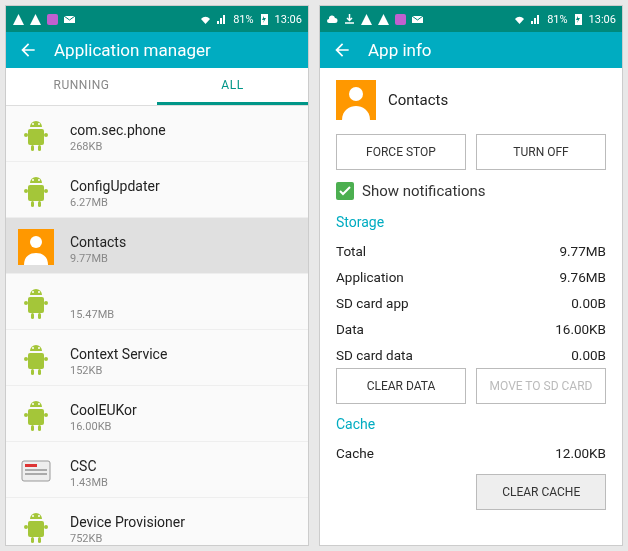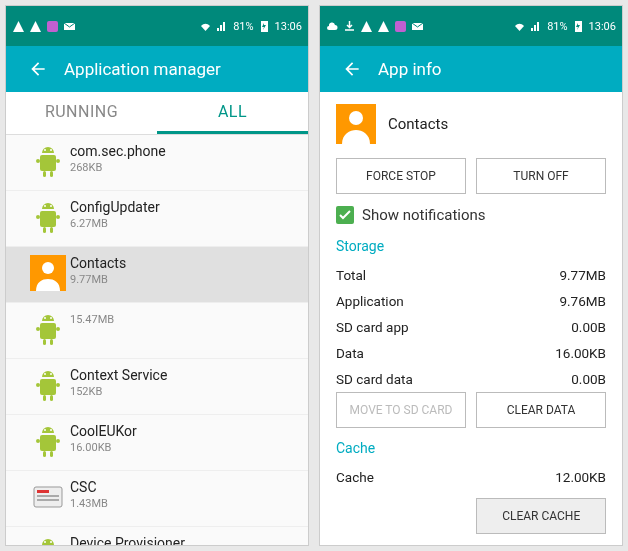--- a/index.html
+++ b/index.html
@@ -1,29 +1,29 @@
 <!DOCTYPE html>
 <html><head>
 <meta charset="utf-8">
 <style>
 * { margin: 0; padding: 0; box-sizing: border-box; font-family: Roboto, Arial, sans-serif; }
 body { background: #e8e8e8; display: flex; gap: 10px; padding: 5px; width: 628px; height: 551px; }
 .phone { background: #fff; flex: 1; display: flex; flex-direction: column; overflow: hidden; border: 1px solid #ccc; }
-.statusbar { background: #00897b; color: #fff; height: 40px; display: flex; align-items: center; padding: 0 6px; font-size: 11px; }
+.statusbar { background: #00897b; color: #fff; height: 26px; display: flex; align-items: center; padding: 0 6px; font-size: 11px; }
 .statusbar .left { display: flex; gap: 4px; align-items: center; }
 .statusbar .right { margin-left: auto; display: flex; gap: 4px; align-items: center; }
 .statusbar svg { width: 13px; height: 13px; fill: #fff; }
-.appbar { background: #00acc1; color: #fff; height: 46px; display: flex; align-items: center; padding: 0 22px; gap: 16px; }
+.appbar { background: #00acc1; color: #fff; height: 36px; display: flex; align-items: center; padding: 0 12px; gap: 16px; }
 .appbar .back { width: 20px; height: 20px; }
 .appbar .title { font-size: 17px; font-weight: 400; }
 .tabs { display: flex; background: #fff; border-bottom: 1px solid #ddd; }
-.tab { flex: 1; text-align: center; padding: 10px 0; font-size: 16px; color: #888; letter-spacing: 0.5px; }
+.tab { flex: 1; text-align: center; padding: 10px 0; font-size: 12px; color: #888; letter-spacing: 0.5px; }
 .tab.active { color: #009688; border-bottom: 3px solid #009688; }
 .list { flex: 1; overflow-y: auto; background: #fafafa; }
-.row { display: flex; align-items: flex-start; padding: 8px 24px; gap: 4px; border-bottom: 1px solid #eee; min-height: 56px; }
+.row { display: flex; align-items: flex-end; padding: 8px 12px; gap: 16px; border-bottom: 1px solid #eee; min-height: 56px; }
 .row.selected { background: #e0e0e0; }
 .row .icon { width: 36px; height: 36px; display: flex; align-items: center; justify-content: center; flex-shrink: 0; }
 .row .icon svg { width: 36px; height: 36px; }
 .row .txt .name { font-size: 14px; color: #222; }
 .row .txt .size { font-size: 11px; color: #888; margin-top: 2px; }
 .info-body { flex: 1; padding: 12px 16px; background: #fff; overflow-y: auto; }
 .info-head { display: flex; align-items: center; gap: 12px; margin-bottom: 14px; }
 .info-head .icon { width: 40px; height: 40px; }
 .info-head .name { font-size: 15px; color: #222; }
 .info-head .ver { font-size: 11px; color: #888; }
@@ -302,22 +302,22 @@
       </div>
     <div class="kv">
         <span>Data</span>
         <span>16.00KB</span>
       </div>
     <div class="kv">
         <span>SD card data</span>
         <span>0.00B</span>
       </div>
     <div class="btnrow">
+      <div class="btn">CLEAR DATA</div>
       <div class="btn disabled">MOVE TO SD CARD</div>
-      <div class="btn">CLEAR DATA</div>
     </div>
     <div class="section">Cache</div>
     <div class="kv">
         <span>Cache</span>
         <span>12.00KB</span>
       </div>
     <div class="cache-btn-row">
       <div class="btn">CLEAR CACHE</div>
     </div>
   </div>

